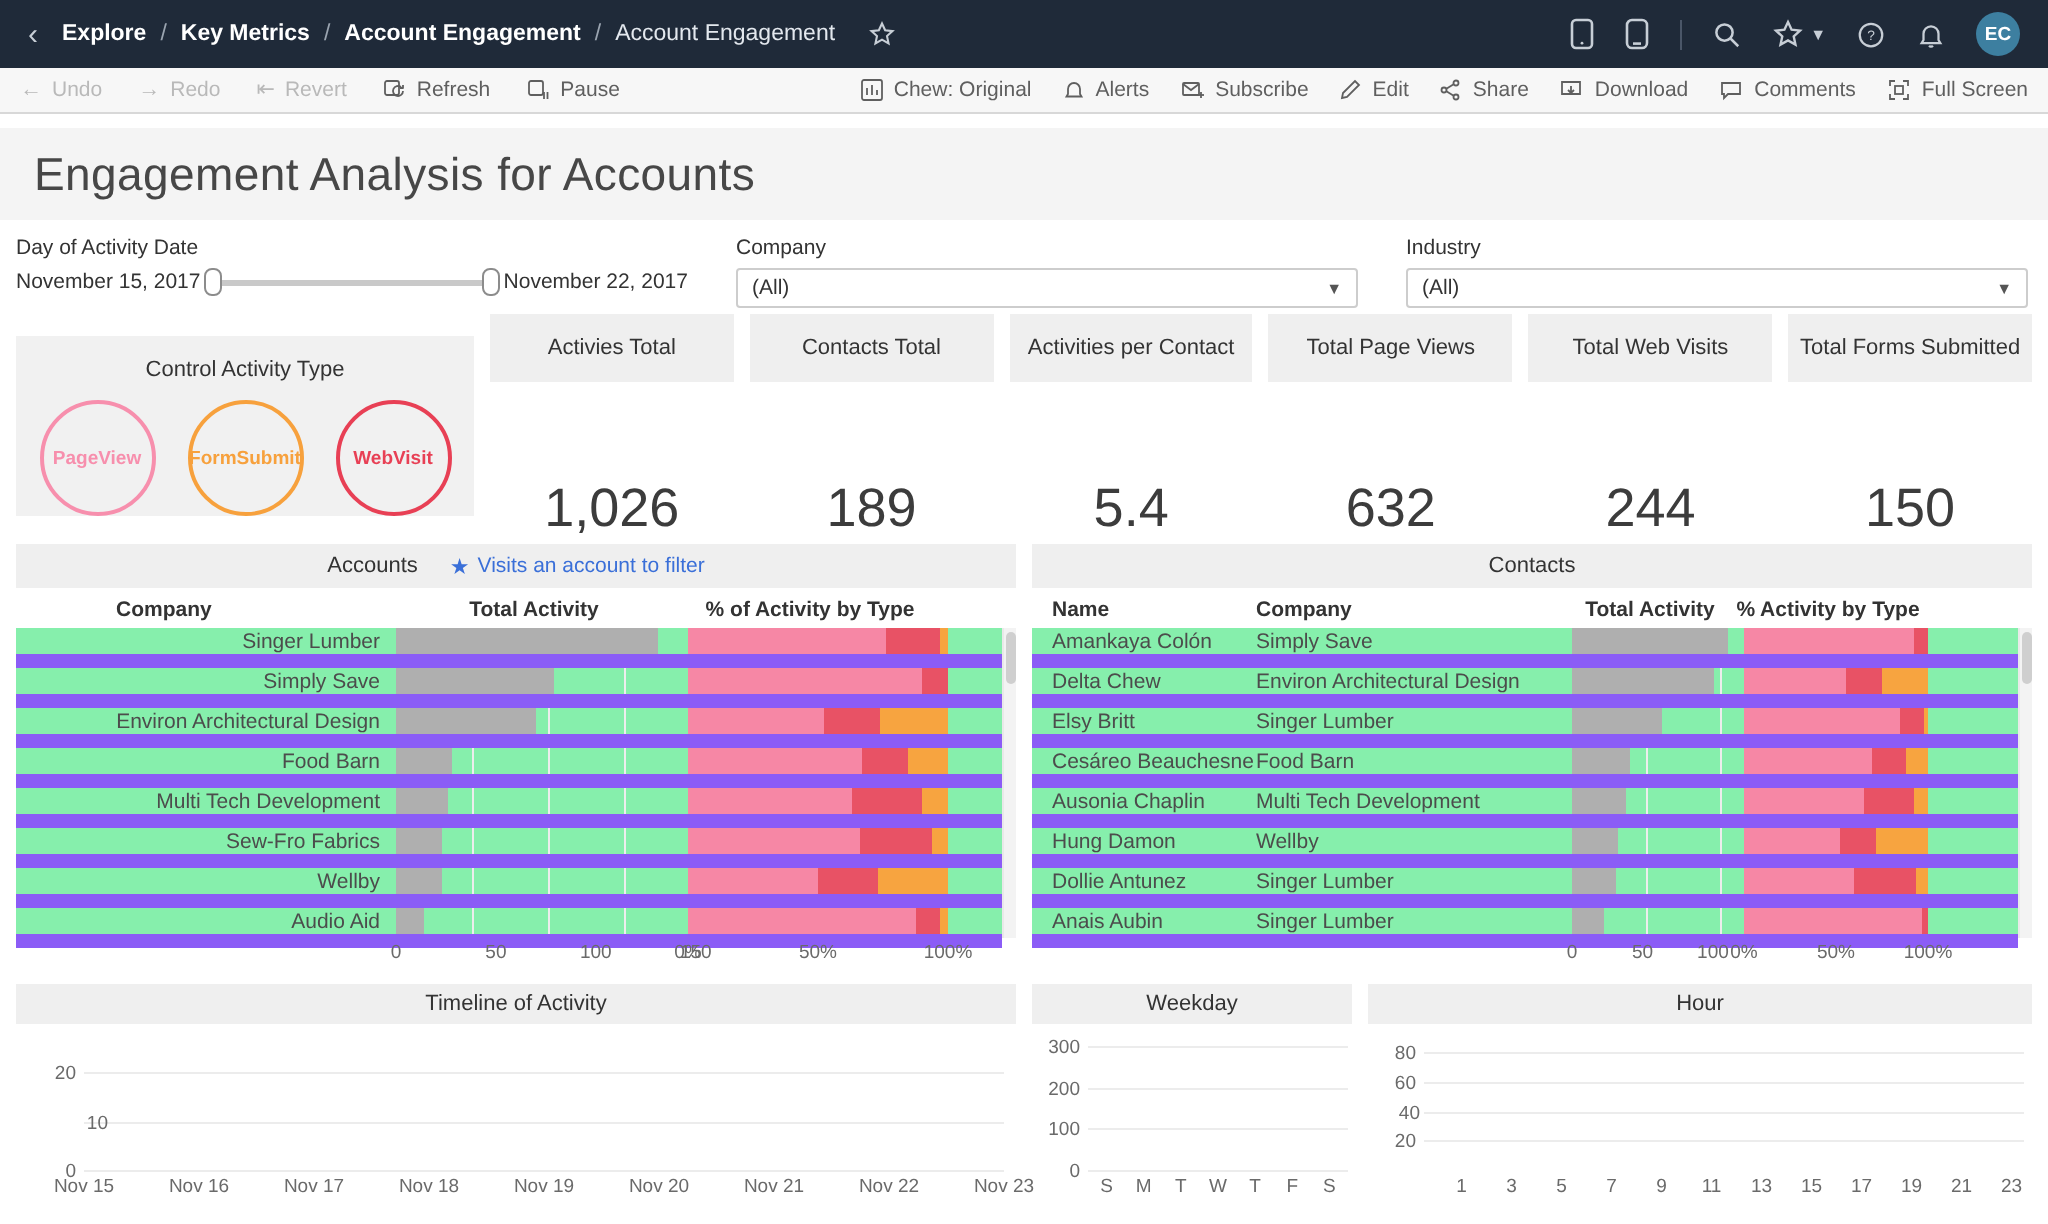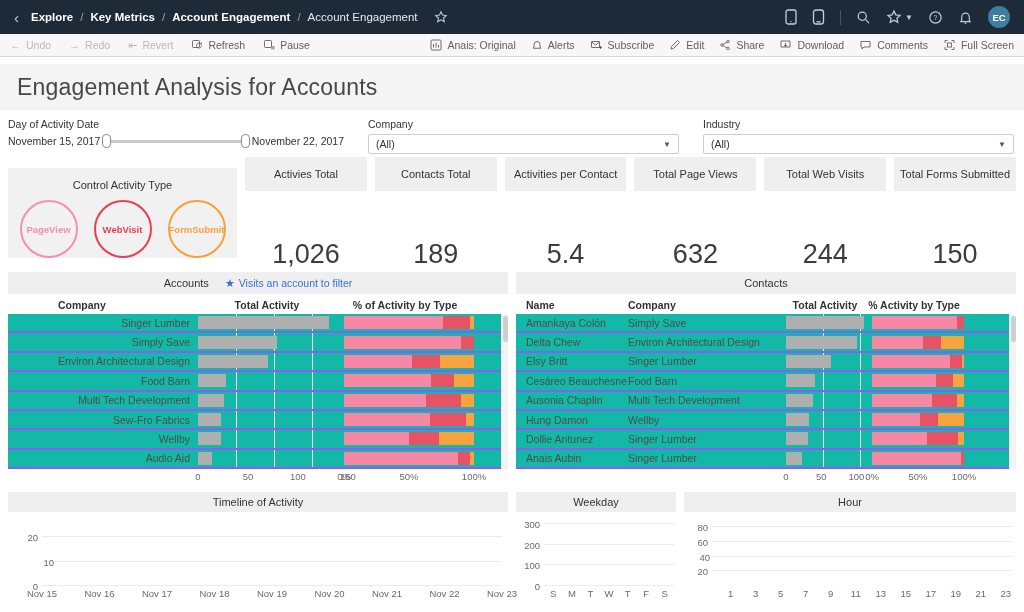--- a/index.html
+++ b/index.html
@@ -71,21 +71,21 @@
   .panel { display:flex; flex-direction:column; min-width:0; }
   .panel-head { height:22px; background:#efefef; flex:none; display:flex; align-items:center; justify-content:center;
                 font-size:11px; color:#333; gap:16px; }
   .hint { color:var(--link); font-size:10.5px; display:flex; align-items:center; gap:4px; cursor:pointer; }
   .hint .hstar { font-size:11px; }
   .acct { width:500px; flex:none; }
   .cont { flex:1; }
   .colheads { display:flex; font-size:10.5px; font-weight:bold; color:#333; padding:5px 0 3px 0; flex:none; }
   .rows-wrap { flex:1; display:flex; min-height:0; }
   .rows { flex:1; display:flex; flex-direction:column; }
-  .trow { flex:1; display:flex; align-items:center; border-bottom:2px solid #8b5cf6; background:#14b8a6; cursor:pointer; }
+  .trow { flex:1; display:flex; align-items:center; border-bottom:7px solid #8b5cf6; background:#86efac; cursor:pointer; }
   .cell { font-size:10.5px; color:#4c4c4c; white-space:nowrap; overflow:hidden; }
   .gbar { height:13px; background:var(--gray_bar); }
   .stackh { display:flex; height:13px; width:100%; }
   .seg { display:block; height:100%; }
   .sp { background:var(--pink); } .sr { background:var(--red); } .so { background:var(--orange); }
   .scrollcol { flex:none; width:7px; background:#f3f3f3; border-left:1px solid #e9e9e9; }
   .thumb { width:5px; height:26px; margin:2px auto 0; background:#cfcfcf; border-radius:3px; }
   .axisrow { flex:none; height:15px; display:flex; font-size:9.5px; color:#6a6a6a; position:relative; }
   .axlab { position:absolute; transform:translateX(-50%); top:2px; }
 
@@ -211,21 +211,21 @@
     </span>
   </div>
   <div class="tb-group tb-right">
     <span class="tb-item">
       <svg width="12" height="12" viewBox="0 0 24 24" fill="none" stroke="#5f5f5f" stroke-width="1.8">
           <rect x="2" y="2" width="20" height="20" rx="2"></rect>
           <line x1="7" y1="17" x2="7" y2="10"></line>
           <line x1="12" y1="17" x2="12" y2="7"></line>
           <line x1="17" y1="17" x2="17" y2="12"></line>
         </svg>
-      <span>Anais: Original</span>
+      <span>Chew: Original</span>
     </span>
     <span class="tb-item">
       <svg width="12" height="12" viewBox="0 0 24 24" fill="none" stroke="#5f5f5f" stroke-width="1.8">
           <path d="M6 16v-5a6 6 0 0 1 12 0v5l1.5 2.5h-15z"></path>
         </svg>
       <span>Alerts</span>
     </span>
     <span class="tb-item">
       <svg width="13" height="12" viewBox="0 0 24 24" fill="none" stroke="#5f5f5f" stroke-width="1.8">
           <rect x="2" y="5" width="16" height="12" rx="1"></rect>
@@ -305,22 +305,22 @@
       <span class="caret2">▼</span>
     </div>
   </div>
 </div>
 
 <div class="kpirow">
   <div class="control-panel">
     <div class="cp-title">Control Activity Type</div>
     <div class="cp-circles" id="cp-circles">
         <div class="circle" style="border-color:#F78FAD;color:#F78FAD">PageView</div>
+        <div class="circle" style="border-color:#F7A13D;color:#F7A13D">FormSubmit</div>
         <div class="circle" style="border-color:#E84055;color:#E84055">WebVisit</div>
-        <div class="circle" style="border-color:#F7A13D;color:#F7A13D">FormSubmit</div>
       </div>
   </div>
   <div class="kpi-cards" id="kpi-cards">
       <div class="kpi-card">
      <div class="kpi-head">Activies Total</div>
      <div class="kpi-val">1,026</div>
       </div>
       <div class="kpi-card">
      <div class="kpi-head">Contacts Total</div>
      <div class="kpi-val">189</div>

